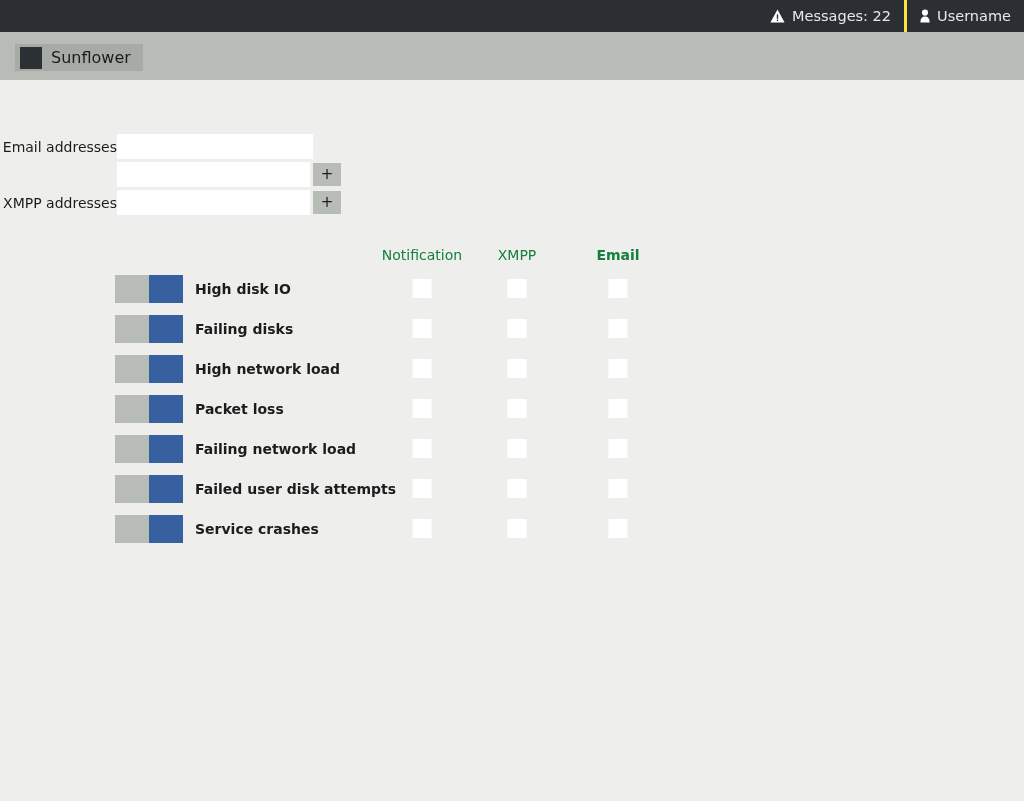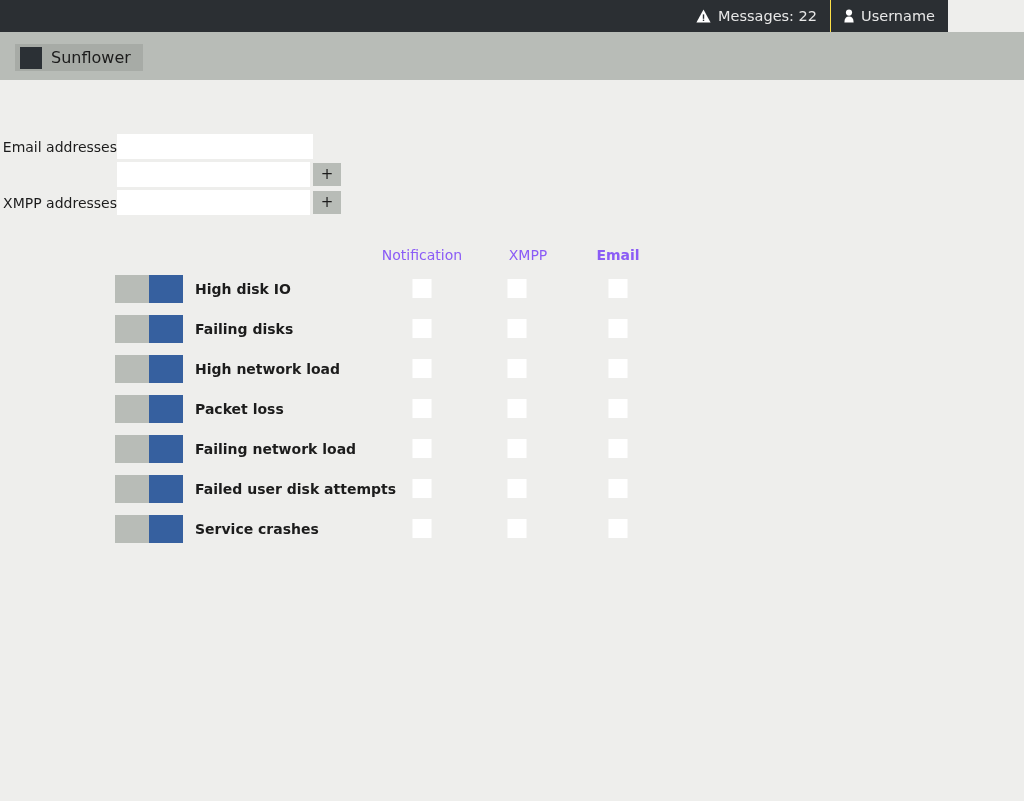--- a/index.html
+++ b/index.html
@@ -13,39 +13,39 @@
     background: #eeeeec;
     font-family: "DejaVu Sans", "Liberation Sans", sans-serif;
     overflow: hidden;
     position: relative;
   }
 
   
   .topbar {
     position: absolute;
     top: 0; left: 0;
-    width: 948px;
+    width: 1024px;
     height: 32px;
     background: #2b2f33;
     display: flex;
     justify-content: flex-end;
     align-items: stretch;
   }
   .topbar-item {
     display: flex;
     align-items: center;
     gap: 7px;
     padding: 0 13px;
     color: #e8e8e8;
     font-size: 14.5px;
     line-height: 1;
     white-space: nowrap;
   }
   .topbar-item + .topbar-item {
-    border-left: 1px solid #fde047;
+    border-left: 3px solid #fde047;
   }
   .icon-warning {
     display: inline-block;
     width: 15px;
     height: 14px;
     position: relative;
     flex: 0 0 auto;
   }
   .icon-person {
     display: inline-block;
@@ -150,21 +150,21 @@
     left: 0;
     top: 168px;
   }
   .col-headers {
     position: relative;
     height: 22px;
   }
   .col-header {
     position: absolute;
     font-size: 14px;
-    color: #8b5cf6;
+    color: #15803d;
     line-height: 1;
     text-align: right;
     transform: translateX(-50%);
     white-space: nowrap;
   }
   .alert-row {
     position: relative;
     height: 40px;
   }
   .toggle {
@@ -255,21 +255,21 @@
       <div class="form-row">
         <div class="form-label">XMPP addresses</div>
         <input type="text" class="text-input" placeholder="" style="">
         <button class="plus-btn">+</button>
       </div>
     </div>
 
   <div class="table">
     <div class="col-headers">
         <div class="col-header" style="left: 422px;">Notification</div>
-        <div class="col-header" style="left: 528px;">XMPP</div>
+        <div class="col-header" style="left: 517px;">XMPP</div>
         <div class="col-header" style="left: 618px; font-weight: bold;">Email</div>
       </div>
     <div class="alert-rows">
         <div class="alert-row">
           <div class="toggle">
             <span class="toggle-off"></span>
             <span class="toggle-on"></span>
           </div>
           <div class="alert-label">High disk IO</div>
           <button class="checkbox" style="left: 422px;"></button>

